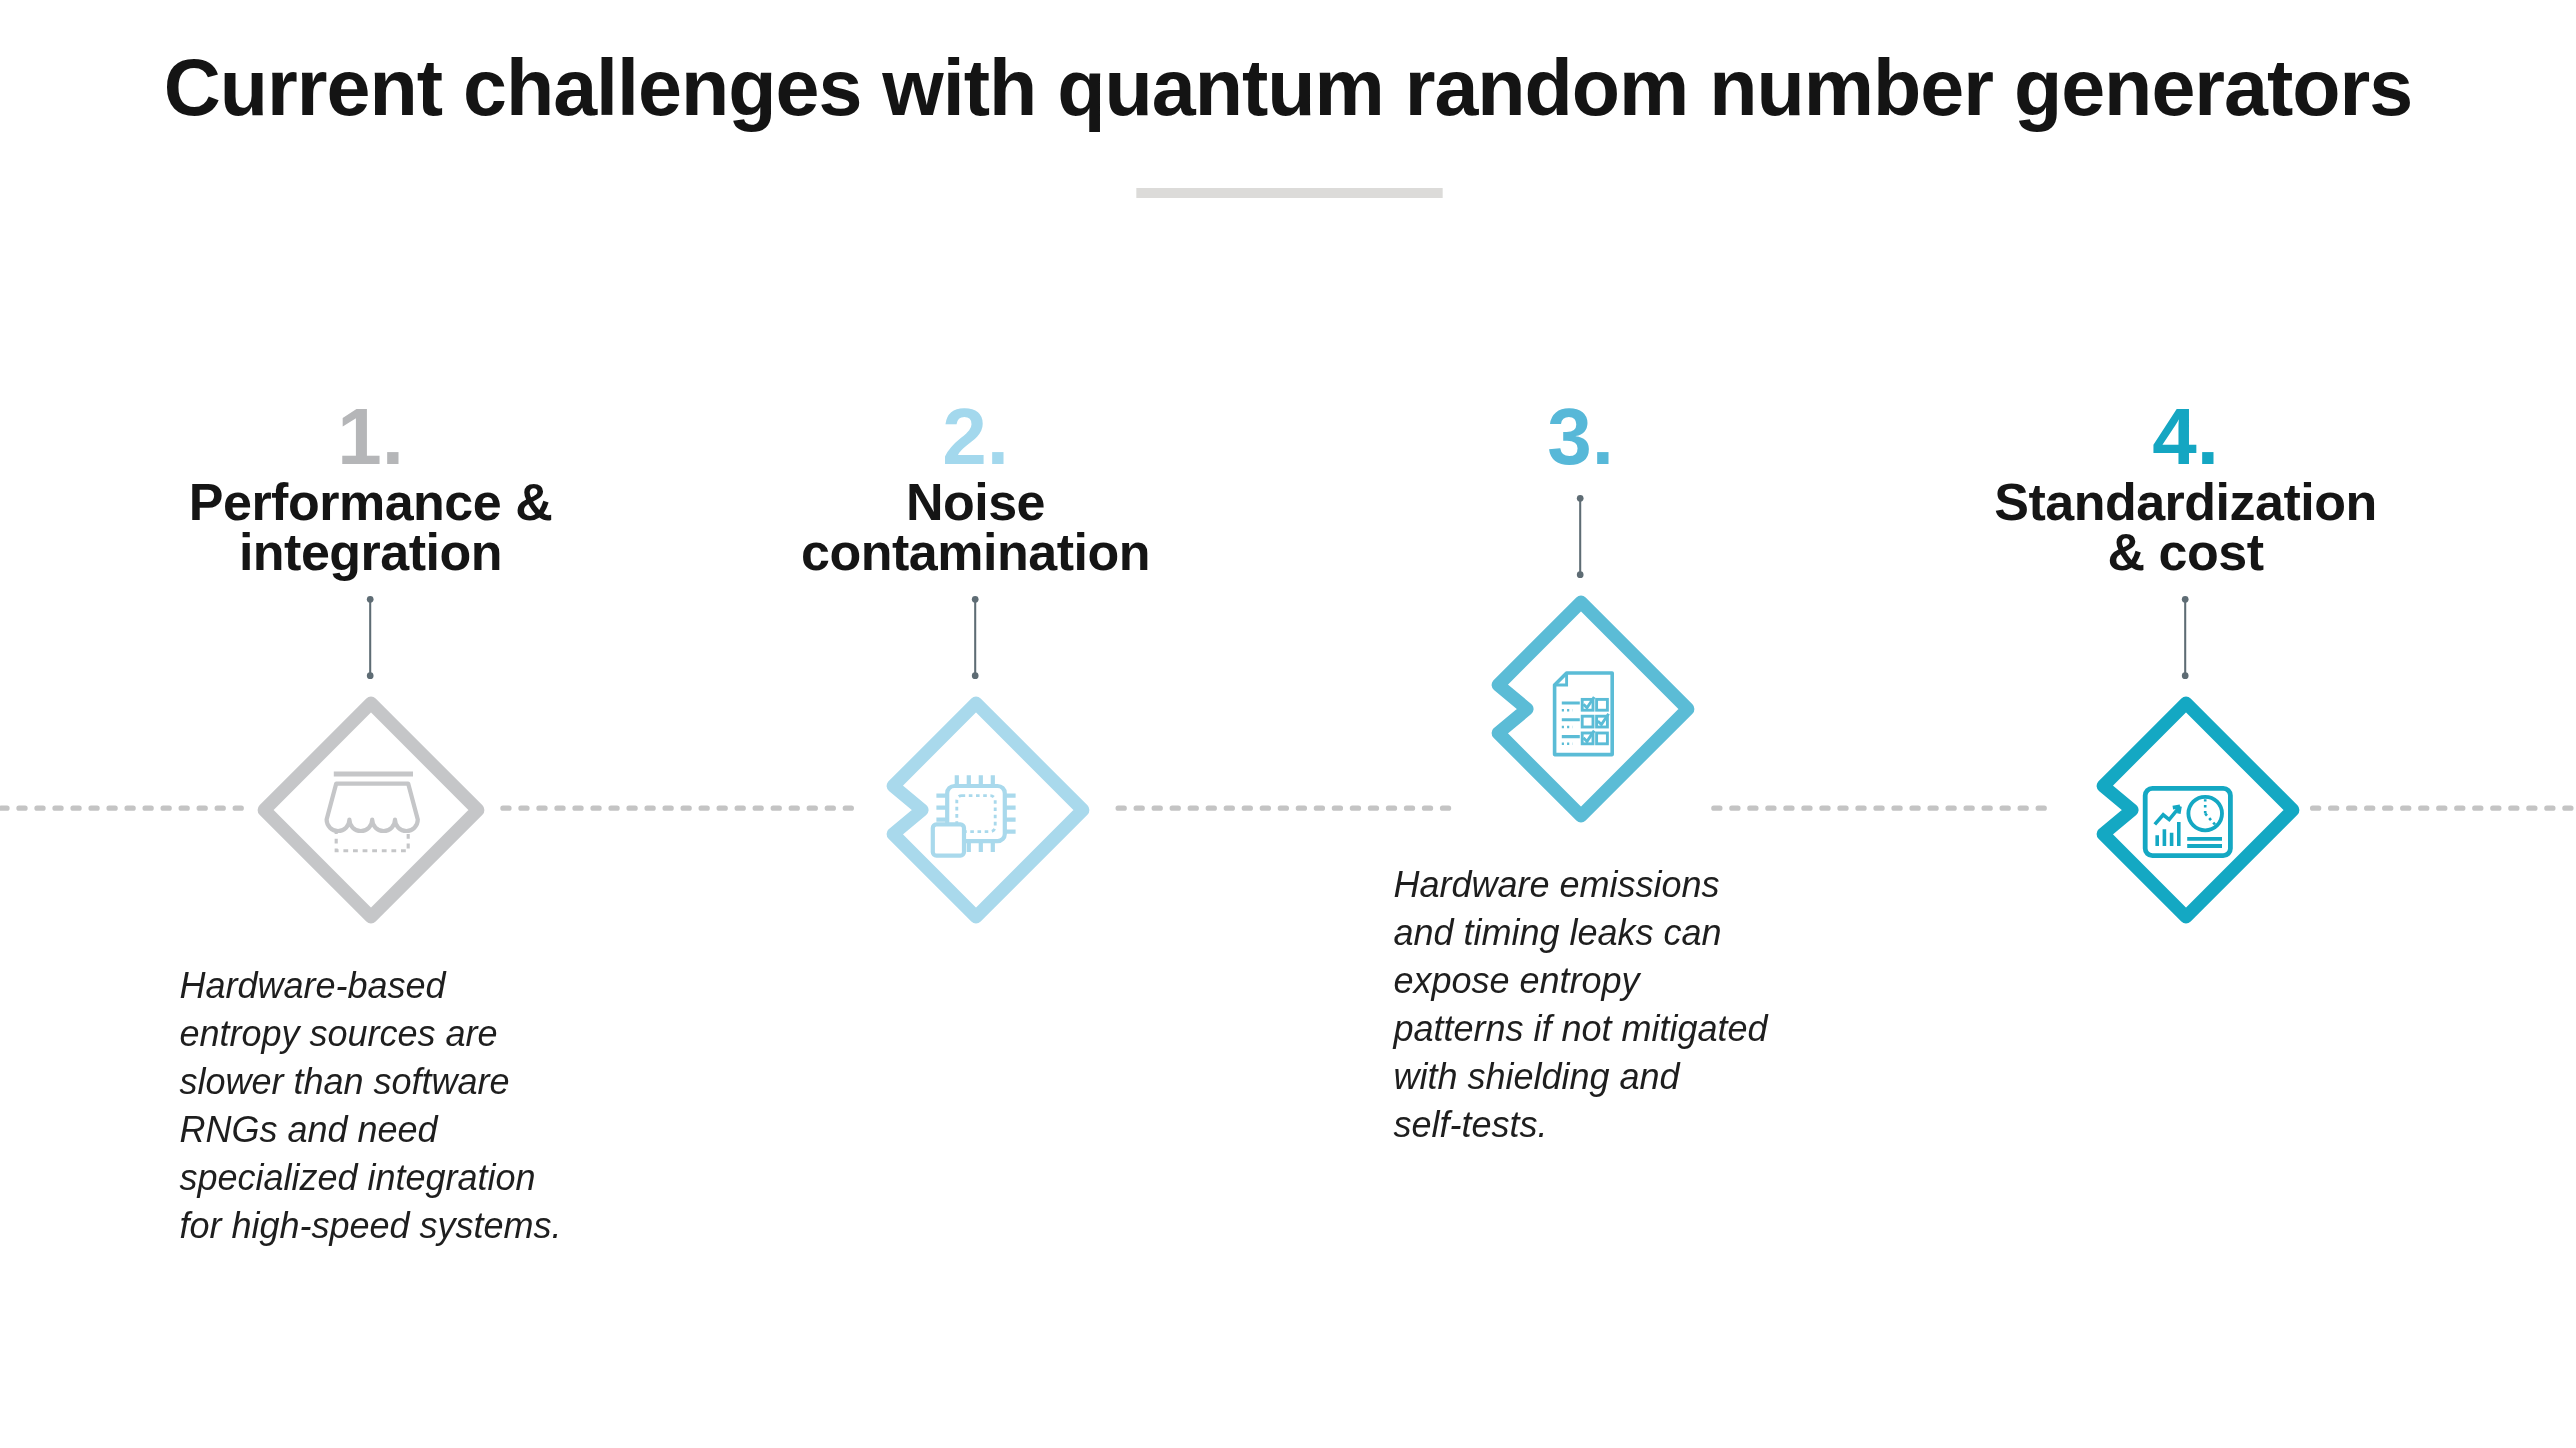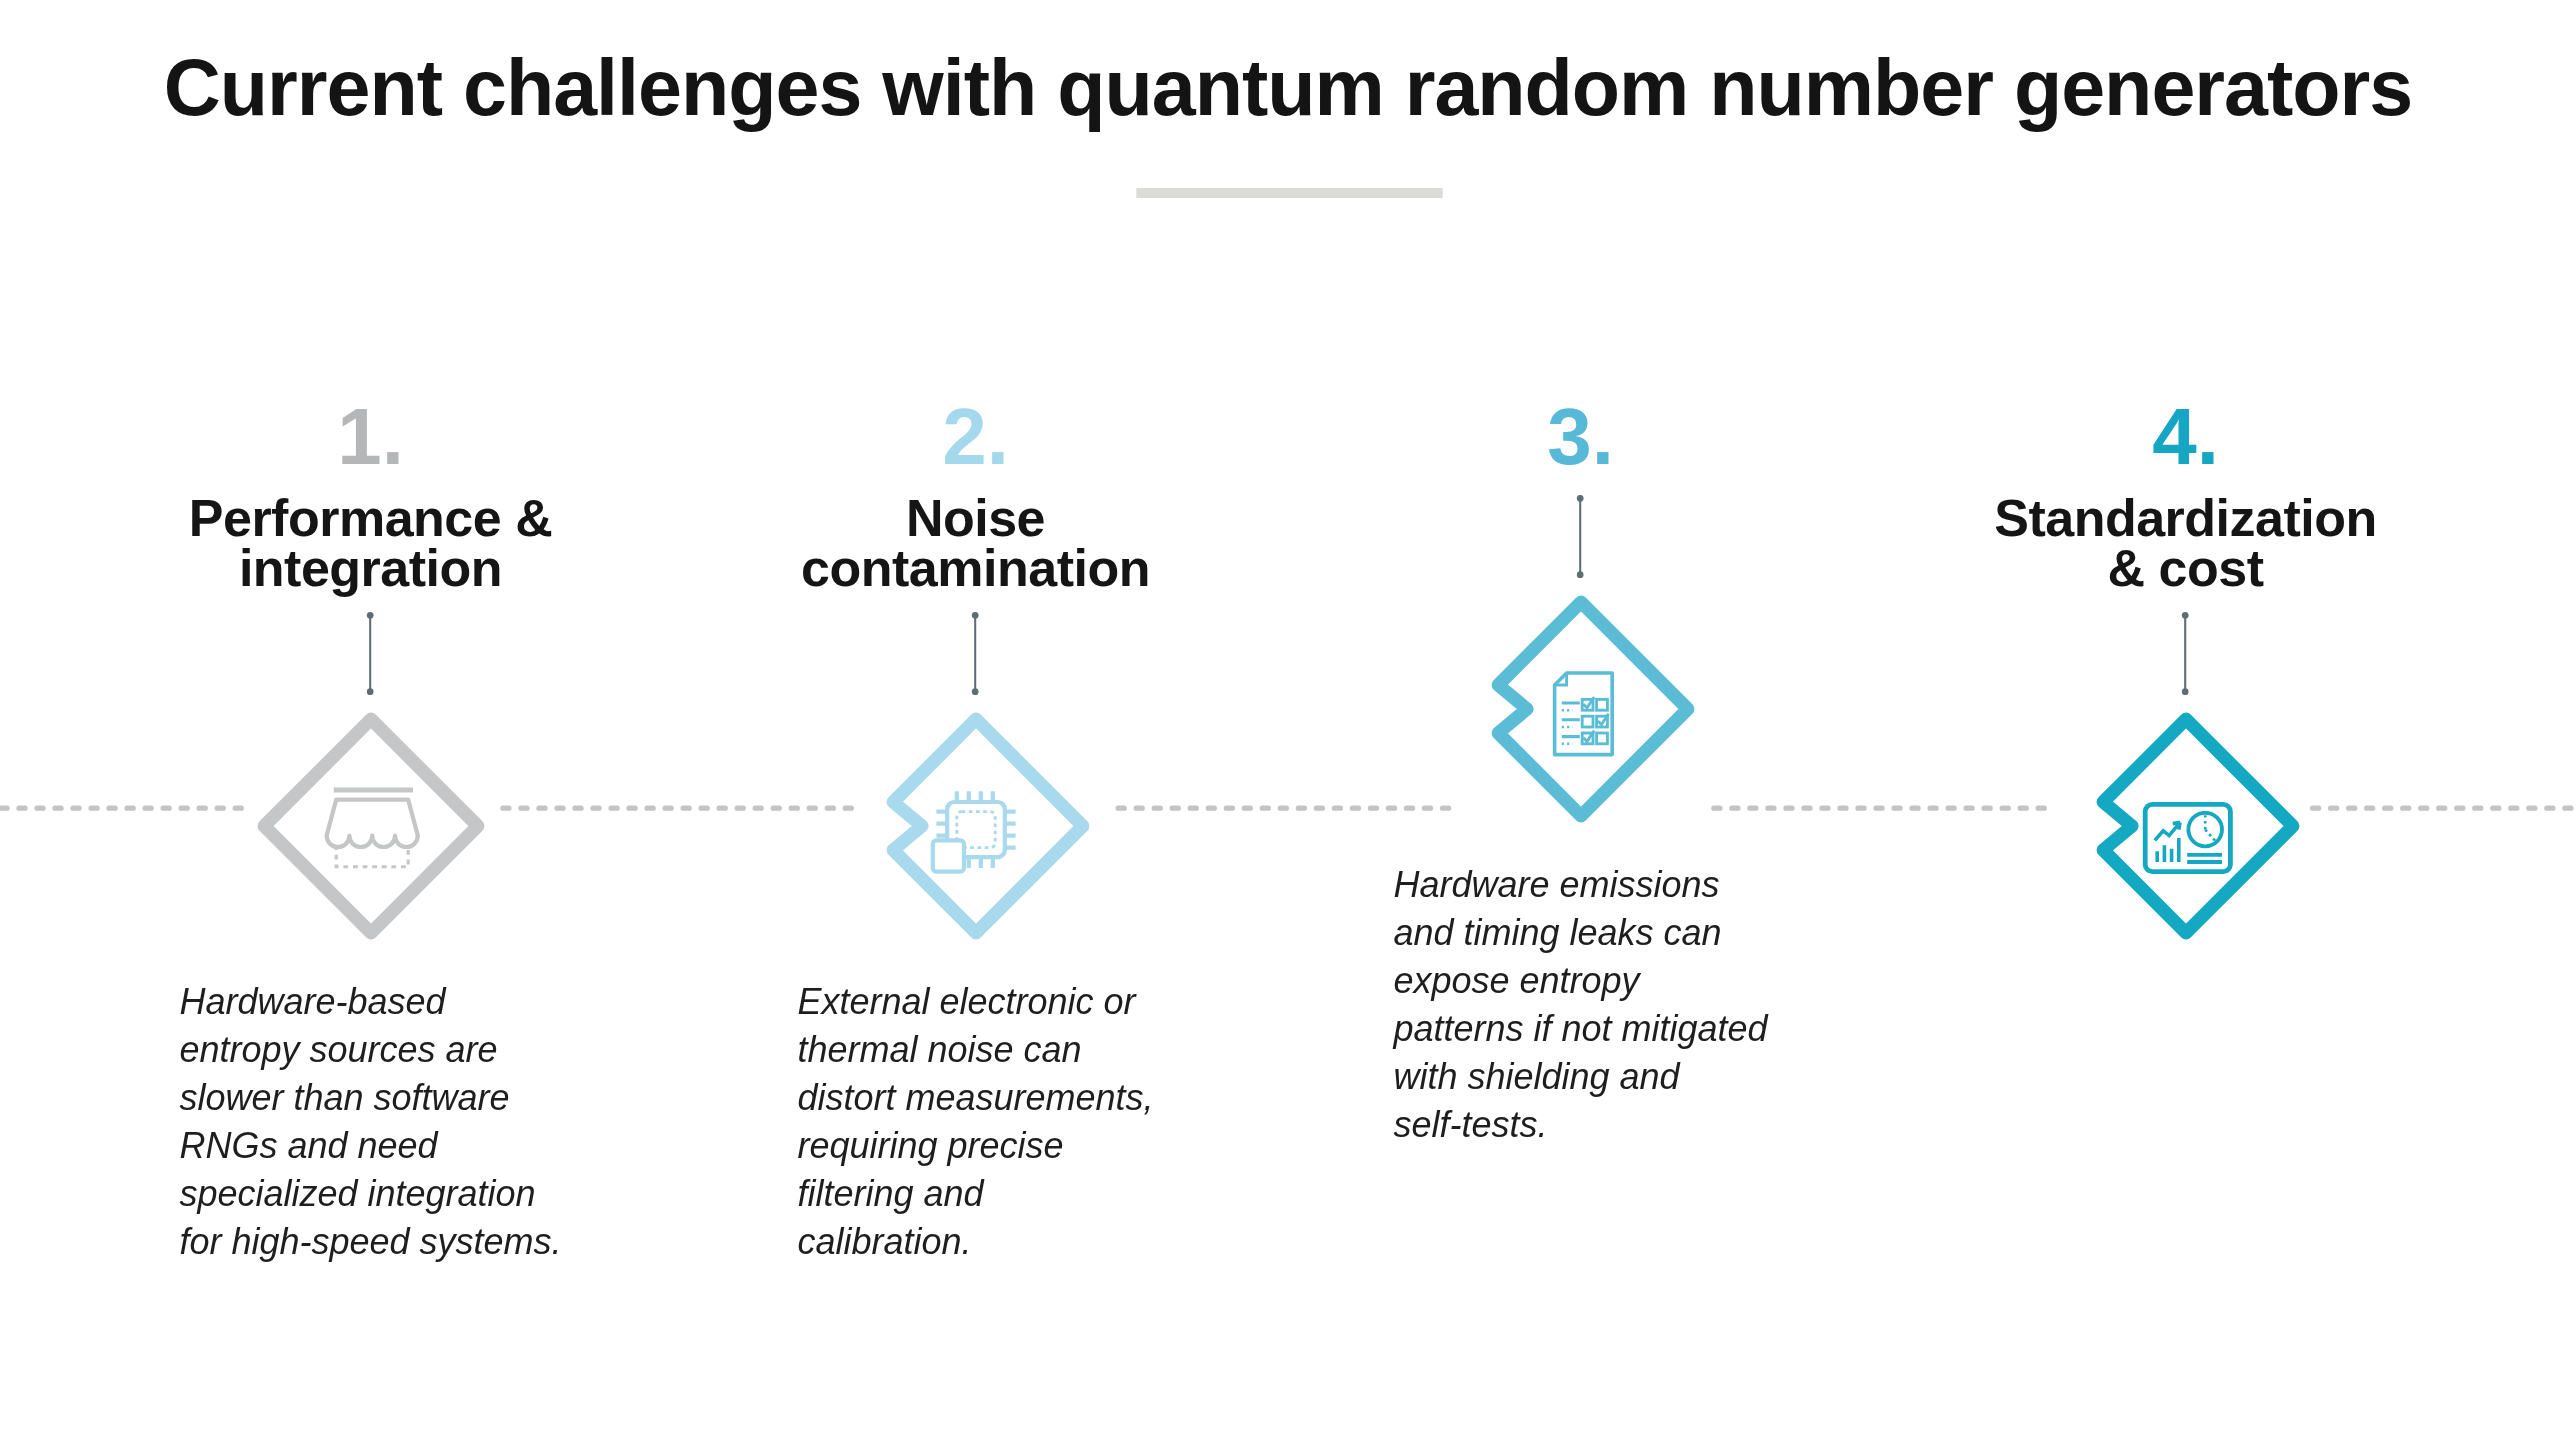--- a/index.html
+++ b/index.html
@@ -10,21 +10,21 @@
   .title{
     position:absolute;top:45px;left:0;width:2576px;text-align:center;
     font-size:79px;font-weight:700;letter-spacing:-1px;color:#141414;line-height:1.1;
   }
   .divider{position:absolute;top:188px;left:1136px;width:307px;height:10.3px;}
   .timeline-svg{position:absolute;top:803px;left:0;}
   .columns{position:absolute;top:0;left:68px;width:2421px;display:flex;}
   .column{width:605px;display:flex;flex-direction:column;align-items:center;}
   .num{margin-top:397px;font-size:80px;font-weight:700;line-height:1;}
   .heading{
-    margin-top:16px;font-size:52px;font-weight:700;line-height:0.97;letter-spacing:-0.5px;
+    margin-top:0;font-size:52px;font-weight:700;line-height:0.97;letter-spacing:-0.5px;
     color:#151515;white-space:pre-line;text-align:center;
   }
   .connector{margin-top:13.4px;display:block;}
   .diamond{margin-top:5.7px;display:block;}
   .body-text{
     margin-top:32px;font-size:36px;font-style:italic;line-height:48px;
     color:#1e1e1e;white-space:pre-line;text-align:left;
   }
 </style>
 </head>
@@ -93,26 +93,20 @@
           <path d="M84 80 V71 M94 80 V71 M104 80 V71 M114 80 V71
                    M94 126 V135 M104 126 V135 M114 126 V135
                    M76 88 H67 M76 98 H67 M76 108 H67
                    M124 88 H133 M124 98 H133 M124 108 H133 M124 118 H133"></path>
           <rect x="76" y="80" width="48" height="46" rx="6" fill="#ffffff"></rect>
           <rect x="84" y="88" width="32" height="30" rx="4" stroke-width="2.4" stroke-dasharray="3 3"></rect>
           <rect x="64" y="112" width="26" height="26" rx="3" fill="#ffffff"></rect>
         </g>
       </g>
     </svg>
-    <div class="body-text">External electronic or
-thermal noise can
-distort measurements,
-requiring precise
-filtering and
-calibration.</div>
   </div>
 
   <div class="column">
     <div class="num" style="color: rgb(87, 184, 216);">3.</div>
     <svg class="connector" width="12.4" height="93" viewBox="0 0 24 180">
       <g stroke="#5e6c74" fill="#5e6c74">
         <line x1="12" y1="16" x2="12" y2="164" stroke-width="4"></line>
         <circle cx="12" cy="16" r="6.5" stroke="none"></circle>
         <circle cx="12" cy="164" r="6.5" stroke="none"></circle>
       </g>

